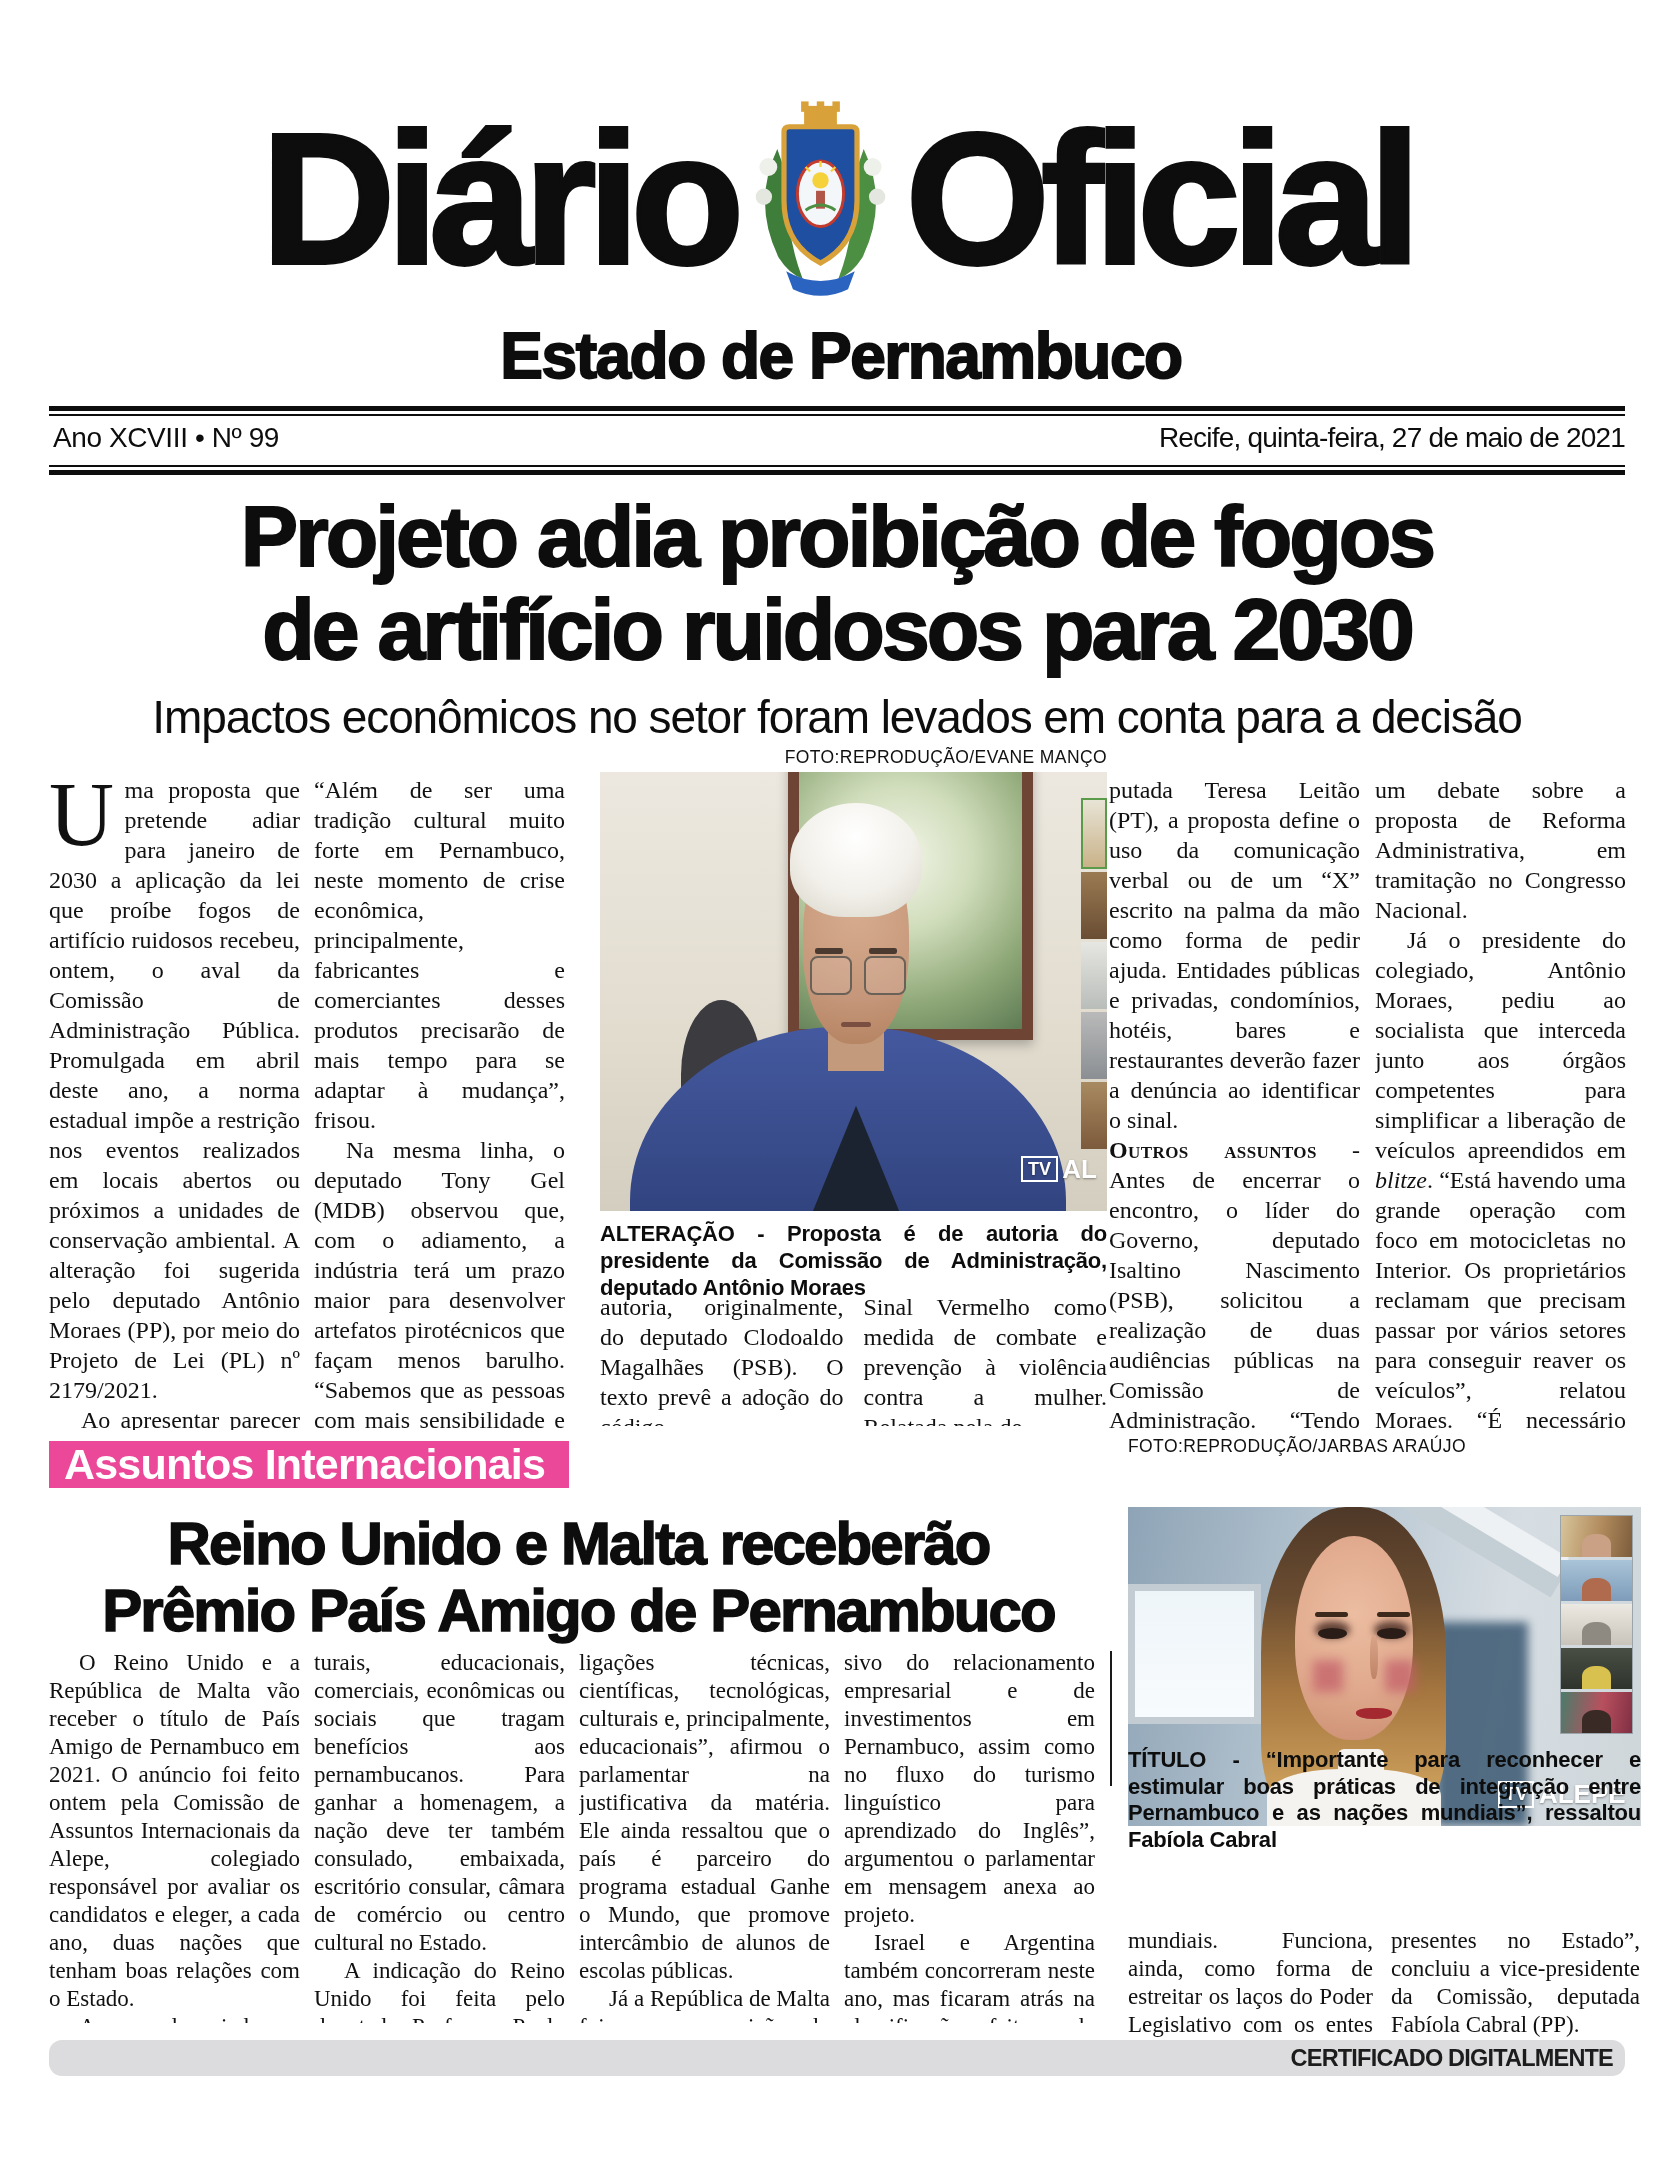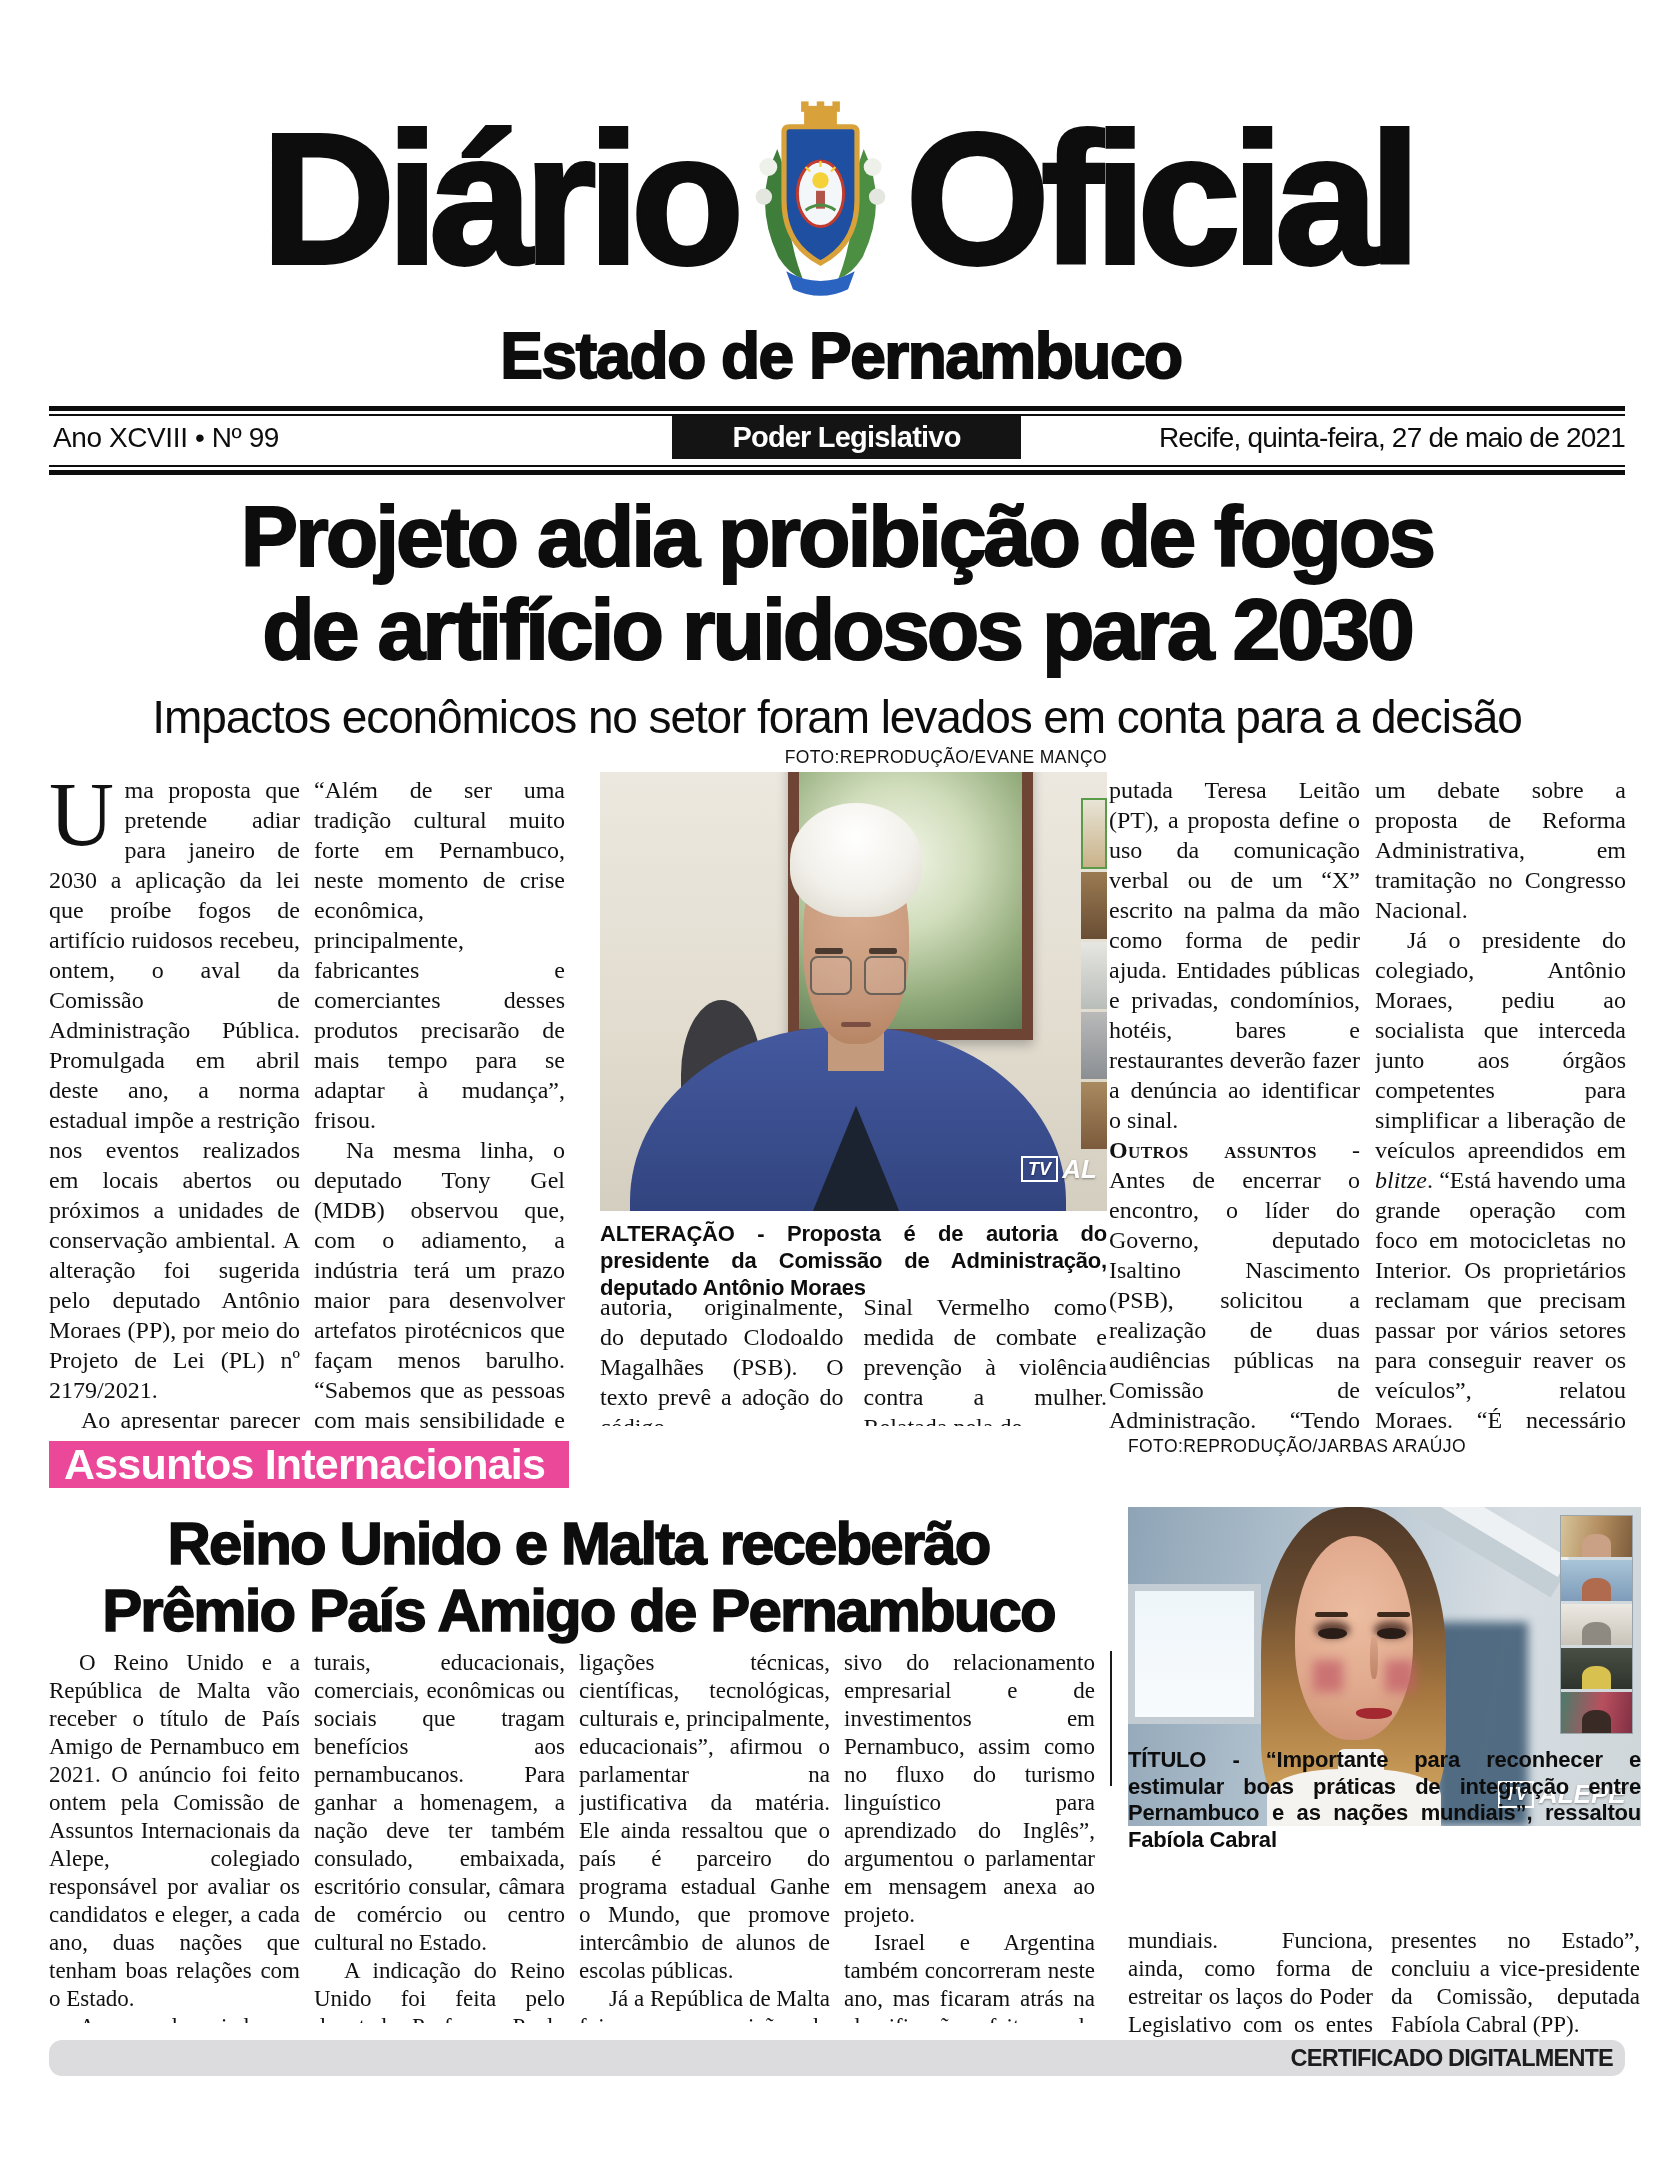--- a/index.html
+++ b/index.html
@@ -36,21 +36,21 @@
 
   .bodytext{font-family:"Liberation Serif",serif;font-size:24px;line-height:30px;
             text-align:justify;color:#111;}
   .bodytext p{margin:0;}
   .bodytext p.ind{text-indent:32px;}
   .col{position:absolute;top:775px;width:251px;height:655px;overflow:hidden;}
   .c1{left:49px;} .c2{left:314px;} .c5{left:1109px;} .c6{left:1375px;}
   .dropcap{float:left;font-size:90px;line-height:70px;padding:4.6px 10.6px 0 0;font-weight:normal;}
   .sc-lead{font-weight:bold;font-variant:small-caps;letter-spacing:0.4px;}
 
-  .photo{position:absolute;overflow:hidden;background:#0c4a6e;font-style:italic;}
+  .photo{position:absolute;overflow:hidden;background:#0c4a6e;}
   .photo1{left:600px;top:772px;width:507px;height:439px;}
   .photo2{left:1128px;top:1507px;width:513px;height:319px;}
   .caption{position:absolute;font-weight:bold;font-size:22px;line-height:27px;
            text-align:justify;letter-spacing:-0.2px;color:#0d0d0d;}
   .caption1{left:600px;top:1220px;width:507px;}
   .caption2{left:1128px;top:1747px;width:513px;line-height:26.6px;}
   .belowphoto{position:absolute;left:600px;top:1292px;width:507px;display:flex;gap:20px;}
   .belowphoto .bp{width:244px;height:134px;overflow:hidden;}
 
   
@@ -180,21 +180,20 @@
     <span class="word">Oficial</span>
   </div>
   <div class="mast-subtitle">Estado de Pernambuco</div>
 
   <div class="rule" style="top:406px;height:4.6px;"></div>
   <div class="rule" style="top:414px;height:1.5px;"></div>
   <div class="rule" style="top:465px;height:1.5px;"></div>
   <div class="rule" style="top:470px;height:4.6px;"></div>
 
   <div class="infobar-left">Ano XCVIII • Nº 99</div>
-  <div class="badge">Poder Legislativo</div>
   <div class="infobar-right">Recife, quinta-feira, 27 de maio de 2021</div>
 
   <div class="headline1">
     <div>Projeto adia proibição de fogos</div>
     <div>de artifício ruidosos para 2030</div>
   </div>
   <div class="deck">Impactos econômicos no setor foram levados em conta para a decisão</div>
   <div class="credit credit1">FOTO:REPRODUÇÃO/EVANE MANÇO</div>
 
   <div class="col c1 bodytext">

